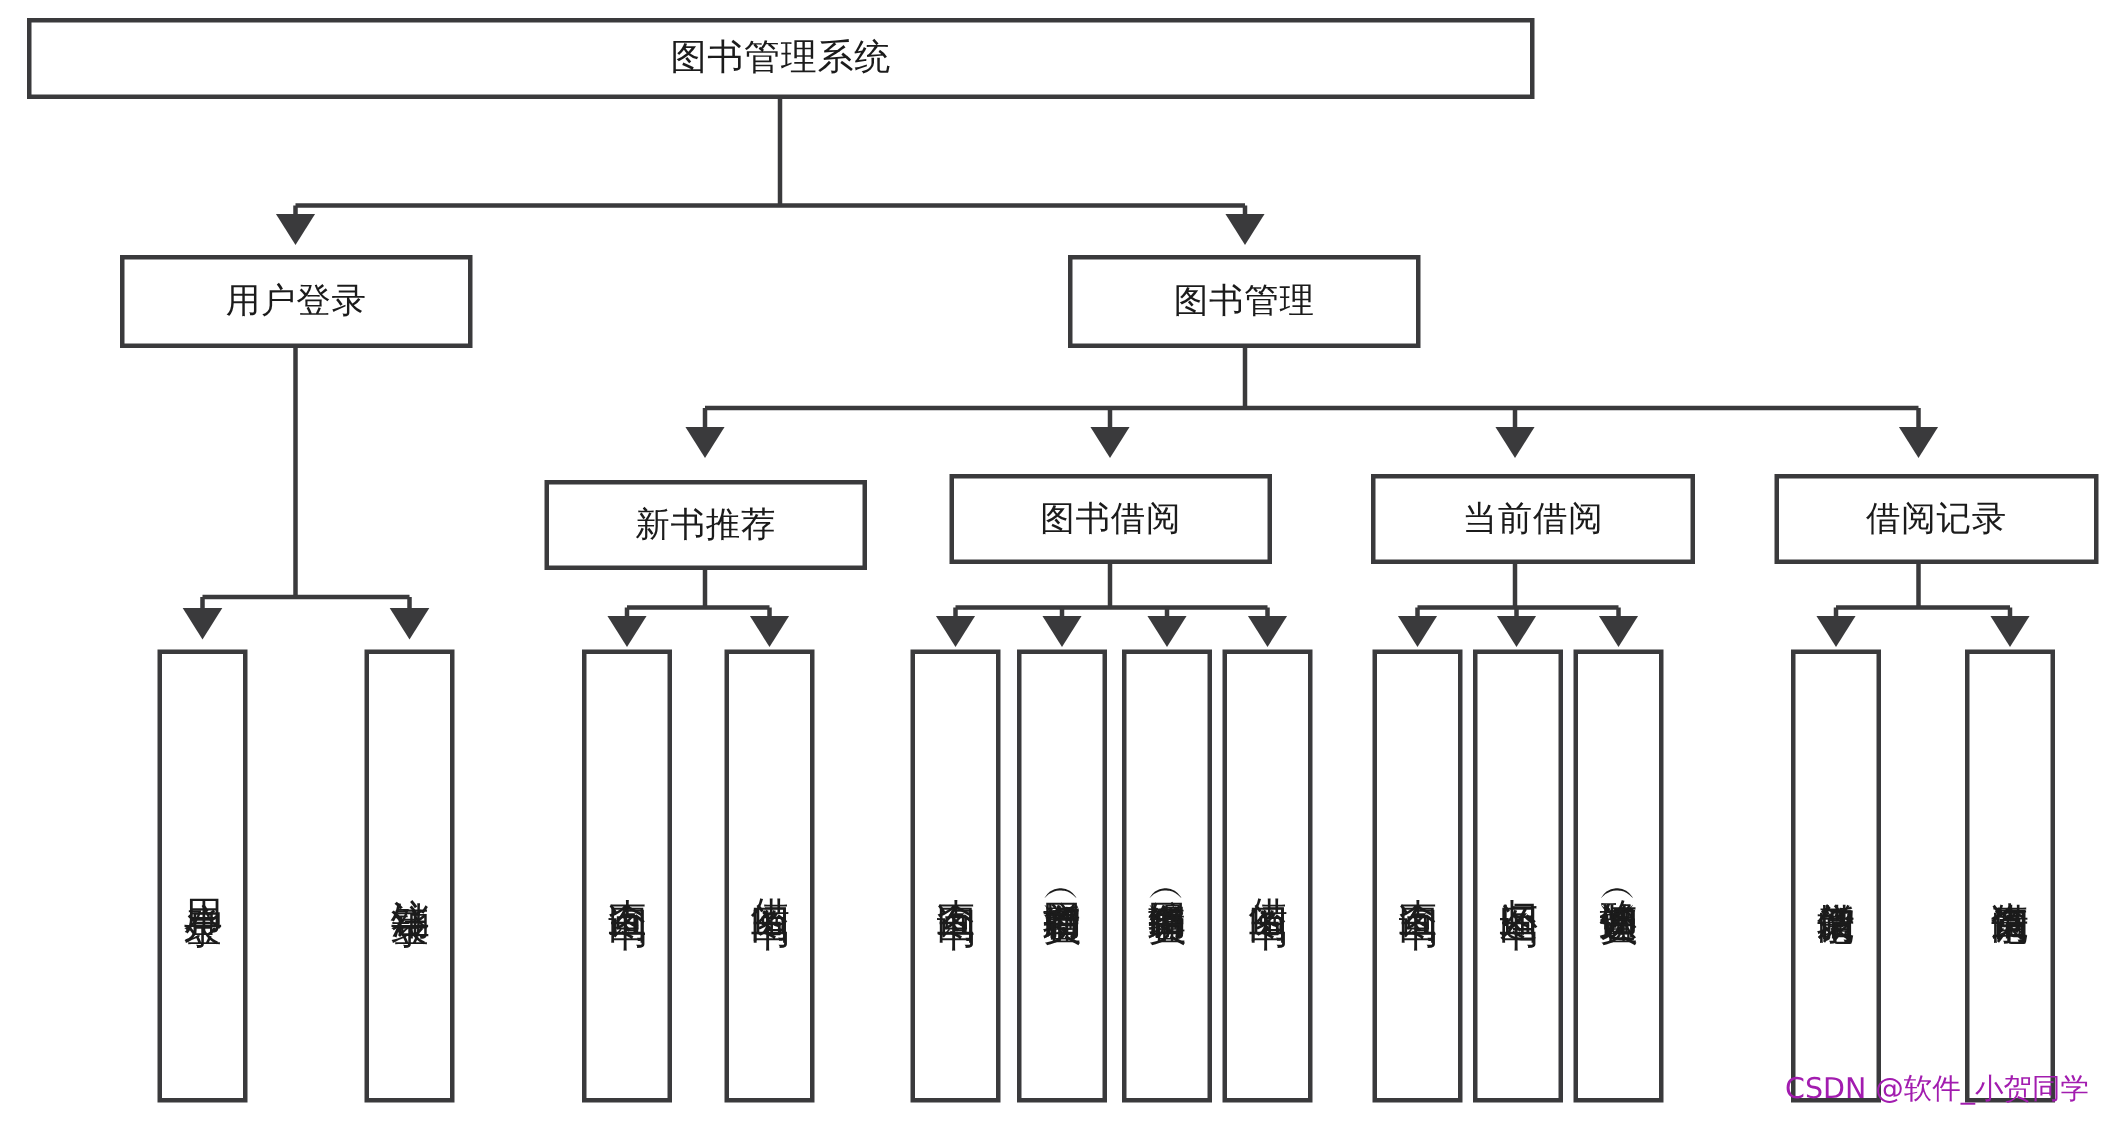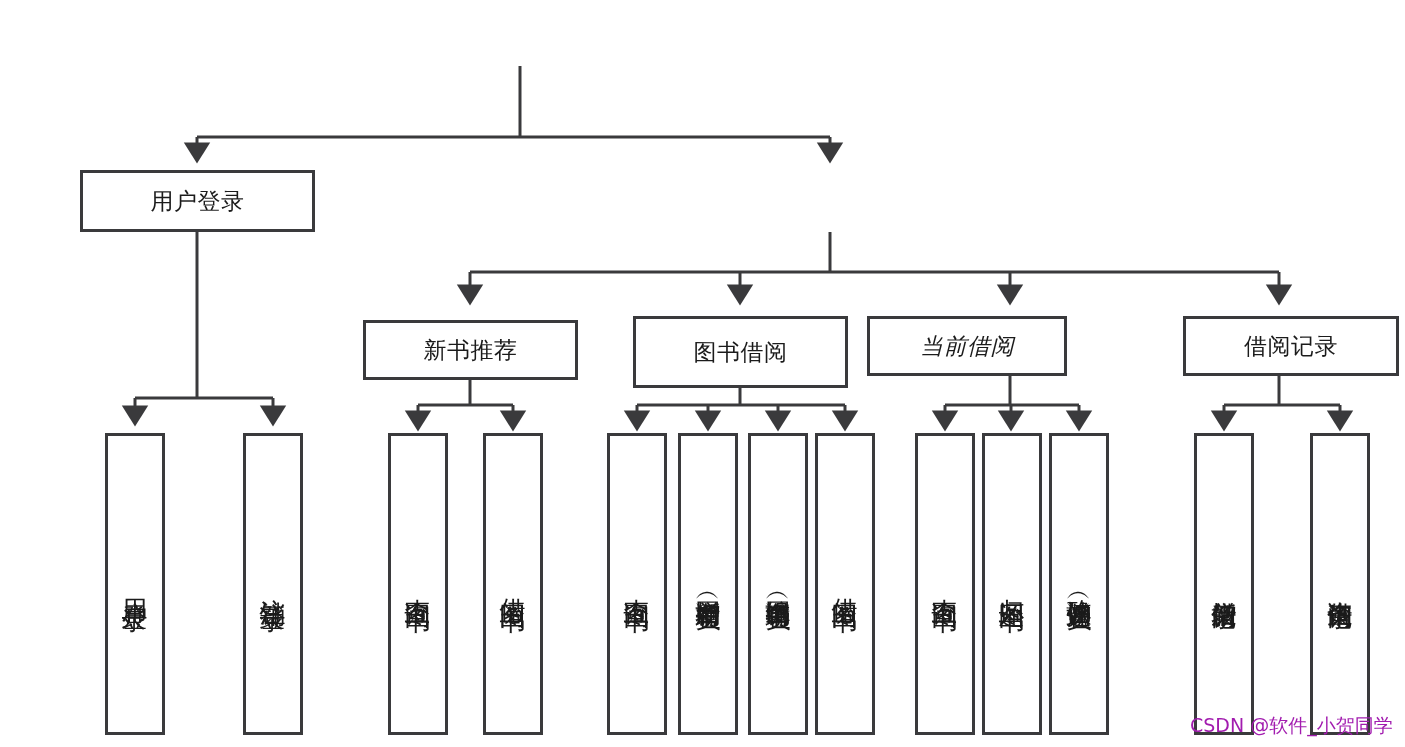--- a/index.html
+++ b/index.html
@@ -125,32 +125,38 @@
       <path d="M1011,405 L1011,420" marker-end="url(#arrow)"></path>
       <path d="M1079,405 L1079,420" marker-end="url(#arrow)"></path>
 
       <path d="M1279,376 L1279,405"></path>
       <path d="M1224,405 L1340,405"></path>
       <path d="M1224,405 L1224,420" marker-end="url(#arrow)"></path>
       <path d="M1340,405 L1340,420" marker-end="url(#arrow)"></path>
     </g>
   </svg>
 
+  <div class="node horiz root" style="left:18px; top:12px; width:1005px; height:54px;">
+    <span class="label">图书管理系统</span>
+  </div>
 
   <div class="node horiz" style="left:80px; top:170px; width:235px; height:62px;">
     <span class="label">用户登录</span>
   </div>
+  <div class="node horiz" style="left:712px; top:170px; width:235px; height:62px;">
+    <span class="label">图书管理</span>
+  </div>
 
   <div class="node horiz" style="left:363px; top:320px; width:215px; height:60px;">
     <span class="label">新书推荐</span>
   </div>
-  <div class="node horiz" style="left:633px; top:316px; width:215px; height:72px;">
+  <div class="node horiz" style="left:633px; top:316px; width:215px; height:60px;">
     <span class="label">图书借阅</span>
   </div>
-  <div class="node horiz" style="left:867px; top:316px; width:200px; height:60px;font-style:italic;">
+  <div class="node horiz" style="left:914px; top:316px; width:216px; height:60px;">
     <span class="label">当前借阅</span>
   </div>
   <div class="node horiz" style="left:1171px; top:316px; width:216px; height:60px;margin-left:12px;">
     <span class="label">借阅记录</span>
   </div>
 
   <div class="node vert" style="left:105px; top:433px; width:60px; height:302px;">
     <span class="label">用户登录</span>
   </div>
   <div class="node vert" style="left:243px; top:433px; width:60px; height:302px;">

